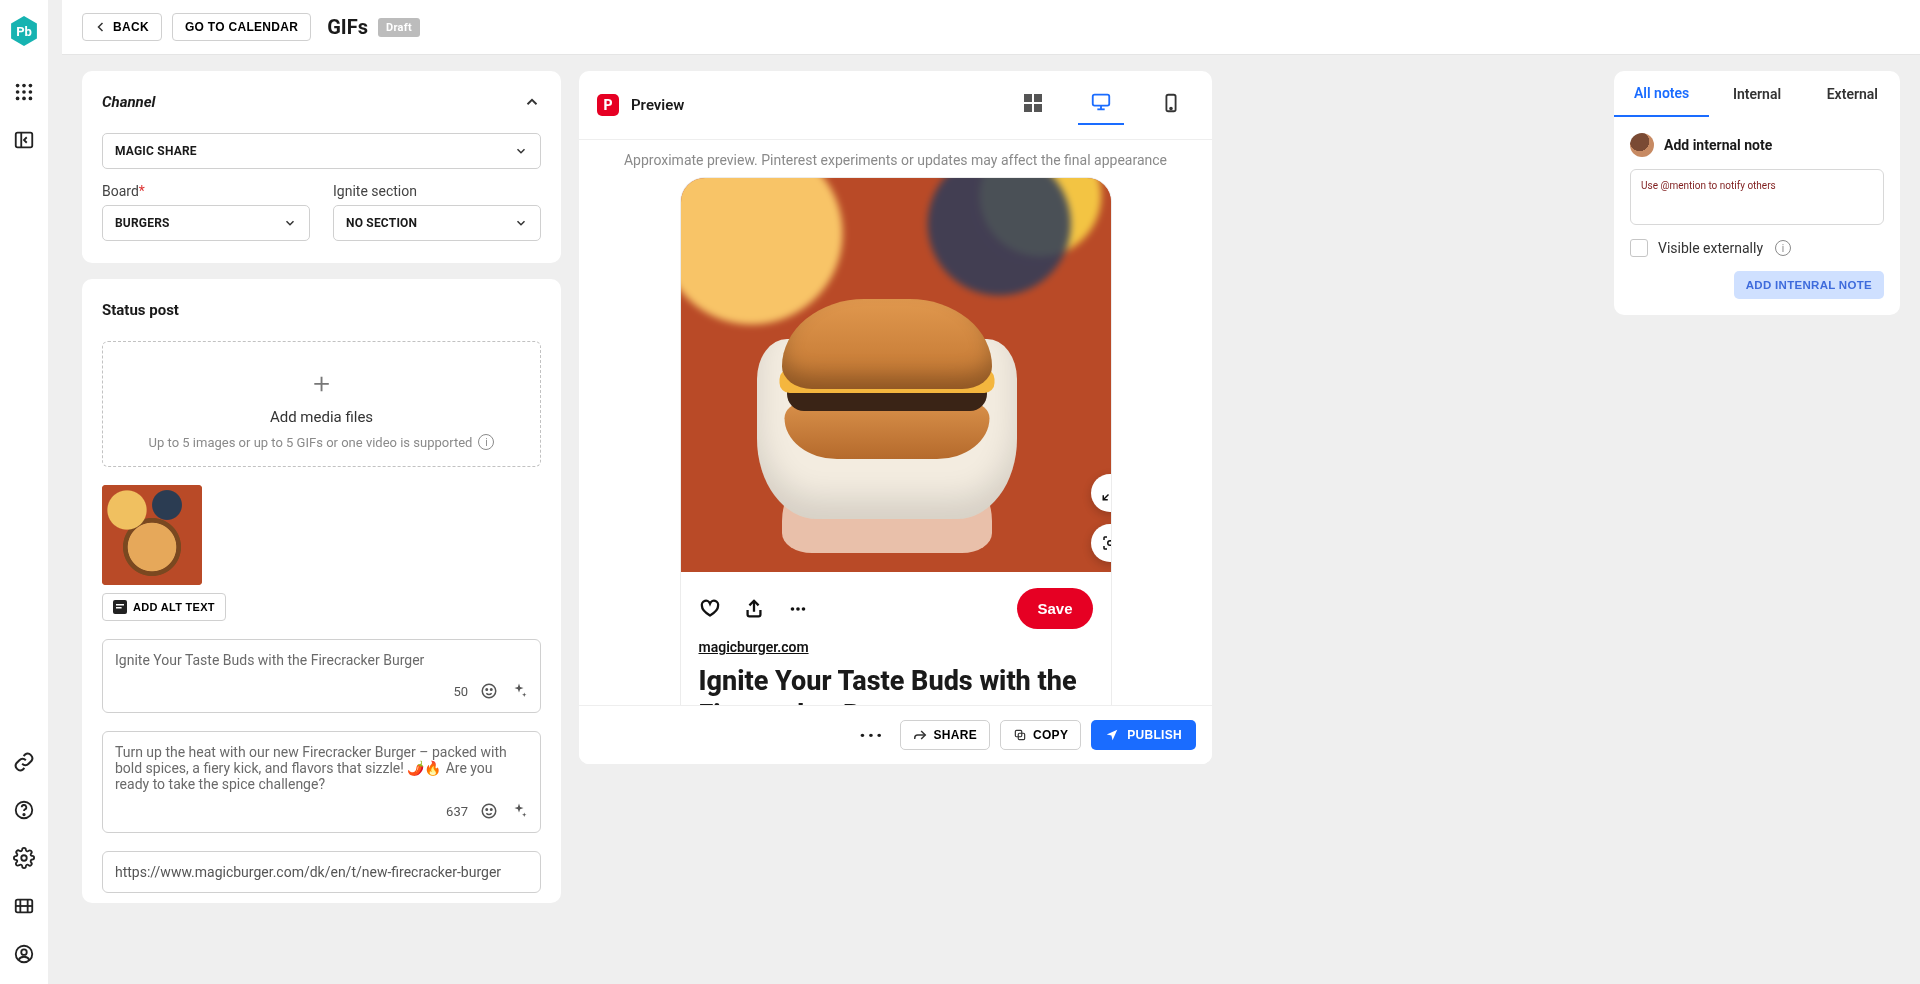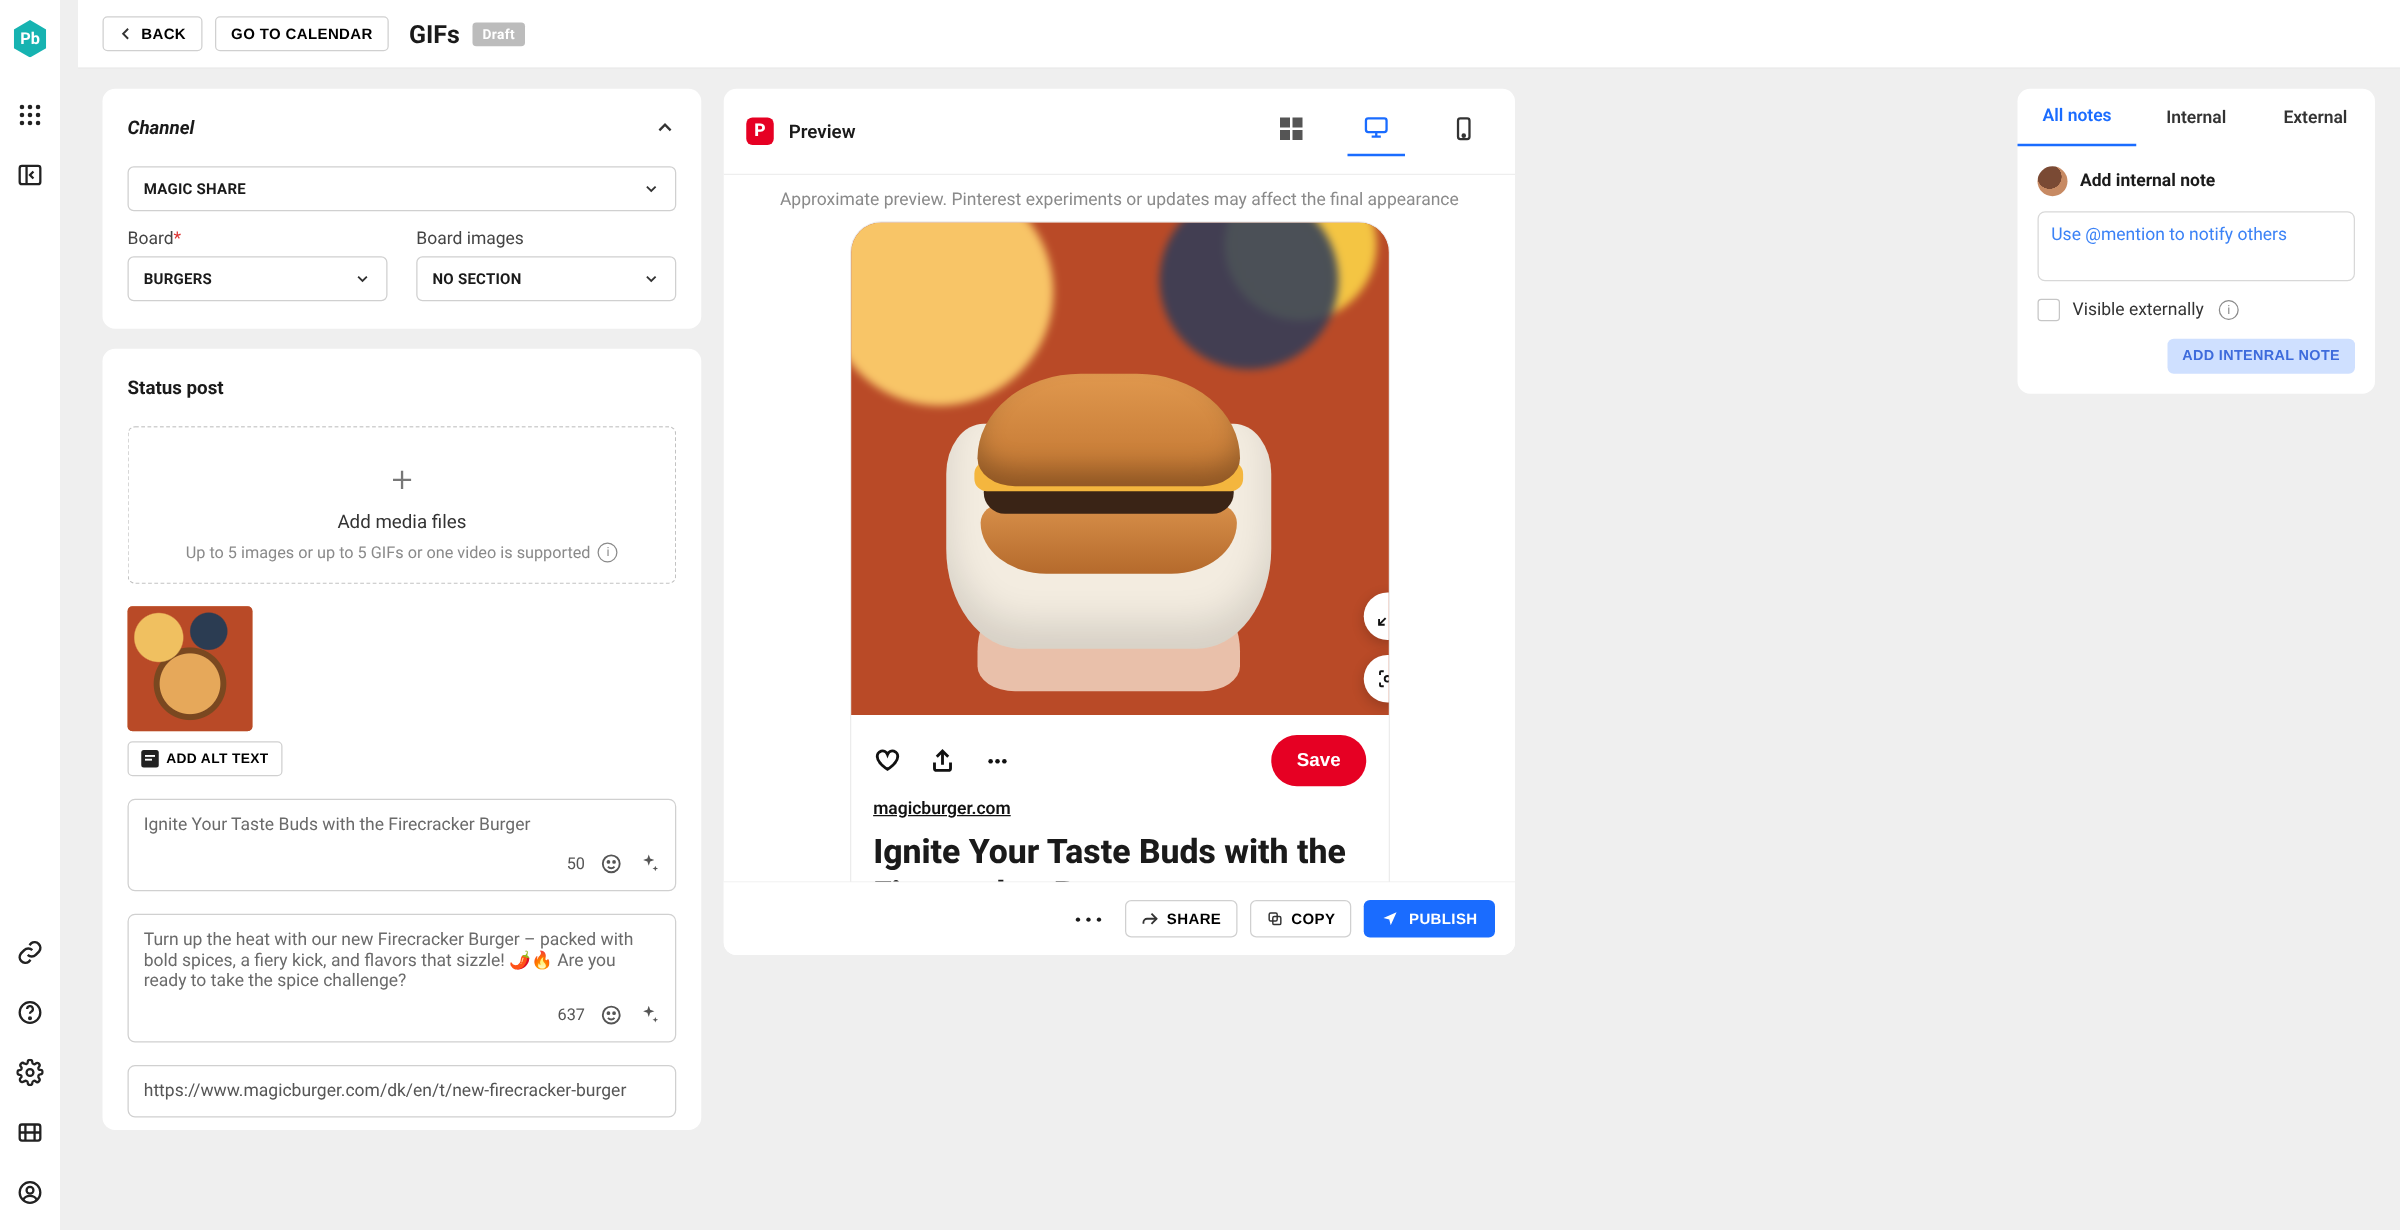--- a/index.html
+++ b/index.html
@@ -113,21 +113,21 @@
   
   
   .notes-card { background:#fff; border-radius:10px; }
   .notes-tabs { display:flex;align-items:center; }
   .note-tab { flex:1; text-align:center; padding:14px 6px; font-size:14px; font-weight:600; color:#333; cursor:pointer; }
   .note-tab.active { color:#1a6cff; border-bottom:2px solid #1a6cff; }
   .notes-body { padding:16px; }
   .note-row { display:flex; align-items:center; gap:10px; margin-bottom:12px; }
   .avatar { width:24px; height:24px; border-radius:50%; background:radial-gradient(circle at 40% 35%, #7a4a34 0 45%, #c78a63 46% 100%); }
   .note-head { font-size:14px; font-weight:700; }
-  .note-input { border:1px solid #d8d8d8; border-radius:6px; min-height:56px; padding:10px; color:#3b82f6; font-size:14px; }
+  .note-input { border:1px solid #d8d8d8; border-radius:6px; min-height:56px; padding:10px; color:#7f1d1d; font-size:10px; }
   .visible-row { display:flex; align-items:center; gap:10px; margin-top:14px; font-size:14px; color:#333; }
   .chk { width:18px; height:18px; border:1px solid #c6c6c6; border-radius:3px; cursor:pointer; }
   .add-note-btn { display:block; margin-left:auto; margin-top:14px; background:#cfe0ff; color:#3e6bdc; border:none; border-radius:5px; padding:8px 12px; font-size:11.5px; font-weight:800; letter-spacing:0.3px; cursor:pointer; }
   
   .pin-act-icn { width:22px; height:22px; cursor:pointer; }
 </style>
 </head>
 <body>
 
 <div class="left-rail">
@@ -227,21 +227,21 @@
         <div class="col50">
           <span class="field-label"><span>Board</span><span class="req">*</span></span>
           <div class="select">
             <span>BURGERS</span>
             <svg width="14" height="14" viewBox="0 0 24 24" fill="none" stroke="#333" stroke-width="2.5">
                 <polyline points="6 9 12 15 18 9"></polyline>
               </svg>
           </div>
         </div>
         <div class="col50">
-          <span class="field-label">Board images</span>
+          <span class="field-label">Ignite section</span>
           <div class="select">
             <span>NO SECTION</span>
             <svg width="14" height="14" viewBox="0 0 24 24" fill="none" stroke="#333" stroke-width="2.5">
                 <polyline points="6 9 12 15 18 9"></polyline>
               </svg>
           </div>
         </div>
       </div>
     </div>
 

